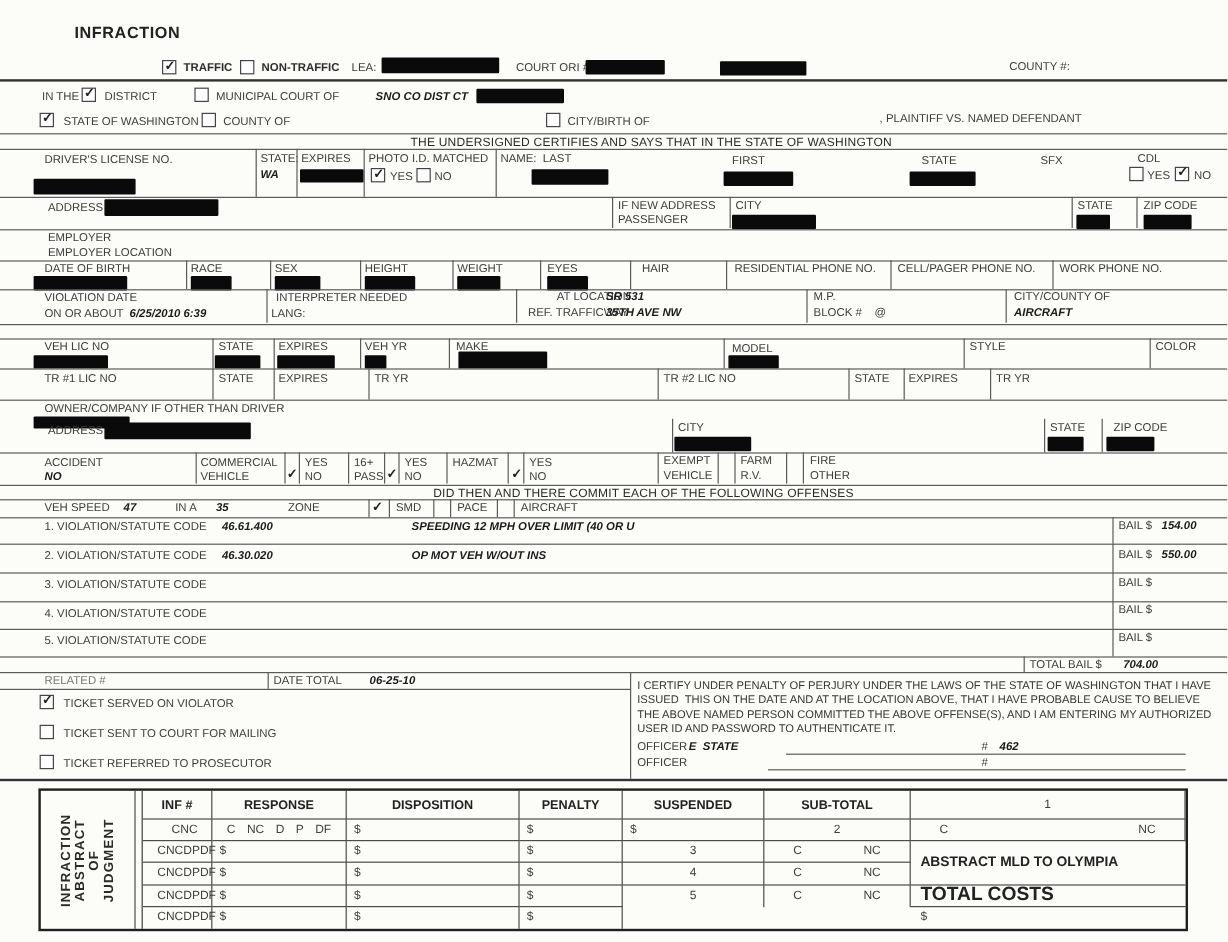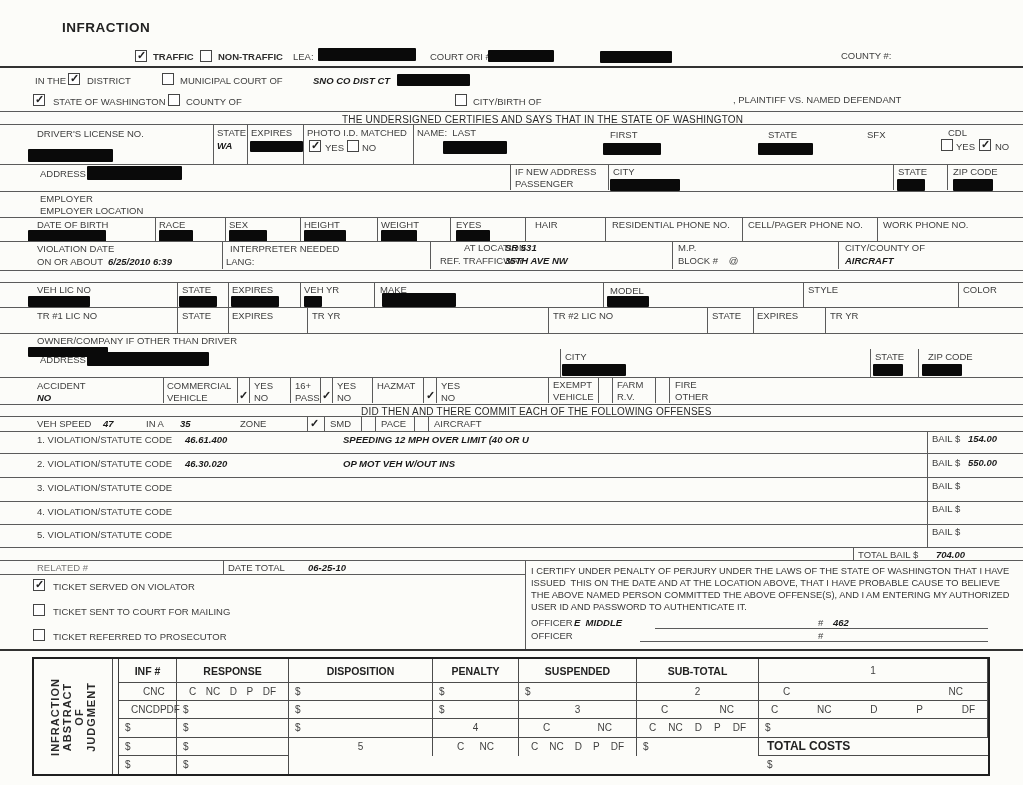--- a/index.html
+++ b/index.html
@@ -27,21 +27,21 @@
   .c{border-right:1px solid #4c4c4c;border-bottom:1px solid #4c4c4c;display:flex;align-items:center;justify-content:center;
      font-size:10px;color:#3f3f3f;box-sizing:border-box;}
   .c.h{font-weight:bold;font-size:10.5px;color:#222;}
   .c.nr{border-right:none;}
   .c.nb{border-bottom:none;}
   .c.resp{justify-content:space-between;padding:0 24px;}
   .c.disp{justify-content:space-between;padding:0 12px;}
   .c.dol{justify-content:flex-start;padding-left:6px;}
   .c.fh{grid-column:7;grid-row:1/3;justify-content:flex-start;align-items:flex-start;padding:5px 0 0 8px;font-weight:bold;font-size:11px;color:#222;}
   .c.fn{grid-column:7;grid-row:3/5;justify-content:flex-start;padding-left:8px;font-weight:bold;font-size:11.5px;color:#222;}
-  .c.fc{grid-column:7;grid-row:5/6;justify-content:flex-start;padding-left:8px;font-weight:bold;font-size:12px;color:#222;}
+  .c.fc{grid-column:7;grid-row:5/6;justify-content:flex-start;padding-left:8px;font-weight:bold;font-size:16px;color:#222;}
   .c.fd{grid-column:7;grid-row:6/7;justify-content:flex-start;padding-left:8px;}
 </style>
 </head>
 <body>
 
 <div id="page">
 
   <span class="ttl" style="left:62px;top:20px">INFRACTION</span>
   <div class="cb" style="left:135px;top:50px"></div>
   <span class="tk" style="left:137px;top:50px">✓</span>
@@ -328,21 +328,21 @@
   <div class="cb" style="left:33px;top:604px"></div>
   <span class="l" style="left:53px;top:607px">TICKET SENT TO COURT FOR MAILING</span>
   <div class="cb" style="left:33px;top:629px"></div>
   <span class="l" style="left:53px;top:632px">TICKET REFERRED TO PROSECUTOR</span>
   <div class="vl" style="left:525px;top:560px;height:89px"></div>
   <span class="cert" style="left:531px;top:566px">I CERTIFY UNDER PENALTY OF PERJURY UNDER THE LAWS OF THE STATE OF WASHINGTON THAT I HAVE</span>
   <span class="cert" style="left:531px;top:590px">THE ABOVE NAMED PERSON COMMITTED THE ABOVE OFFENSE(S), AND I AM ENTERING MY AUTHORIZED</span>
   <span class="cert" style="left:531px;top:578px">ISSUED  THIS ON THE DATE AND AT THE LOCATION ABOVE, THAT I HAVE PROBABLE CAUSE TO BELIEVE</span>
   <span class="cert" style="left:531px;top:602px">USER ID AND PASSWORD TO AUTHENTICATE IT.</span>
   <span class="l" style="left:531px;top:618px">OFFICER</span>
-  <span class="v" style="left:574px;top:618px">E  MIDDLE</span>
+  <span class="v" style="left:574px;top:618px">E  STATE</span>
   <span class="l" style="left:818px;top:618px">#</span>
   <span class="v" style="left:833px;top:618px">462</span>
   <div class="hl" style="left:655px;top:628px;width:333px"></div>
   <span class="l" style="left:531px;top:631px">OFFICER</span>
   <span class="l" style="left:818px;top:631px">#</span>
   <div class="hl" style="left:640px;top:641px;width:348px"></div>
   <div class="hl th" style="left:0;top:649px;width:1023px"></div>
 
   <div class="jt">
     <div class="jt-side">
@@ -387,20 +387,21 @@
       <div class="c disp">
           <span>C</span>
           <span>NC</span>
           <span>D</span>
           <span>P</span>
           <span>DF</span>
         </div>
       <div class="c dol">$</div>
       <div class="c dol">$</div>
       <div class="c dol">$</div>
+      <div class="c fn nr">ABSTRACT MLD TO OLYMPIA</div>
 
       <div class="c">3</div>
       <div class="c resp">
           <span>C</span>
           <span>NC</span>
         </div>
       <div class="c disp">
           <span>C</span>
           <span>NC</span>
           <span>D</span>

